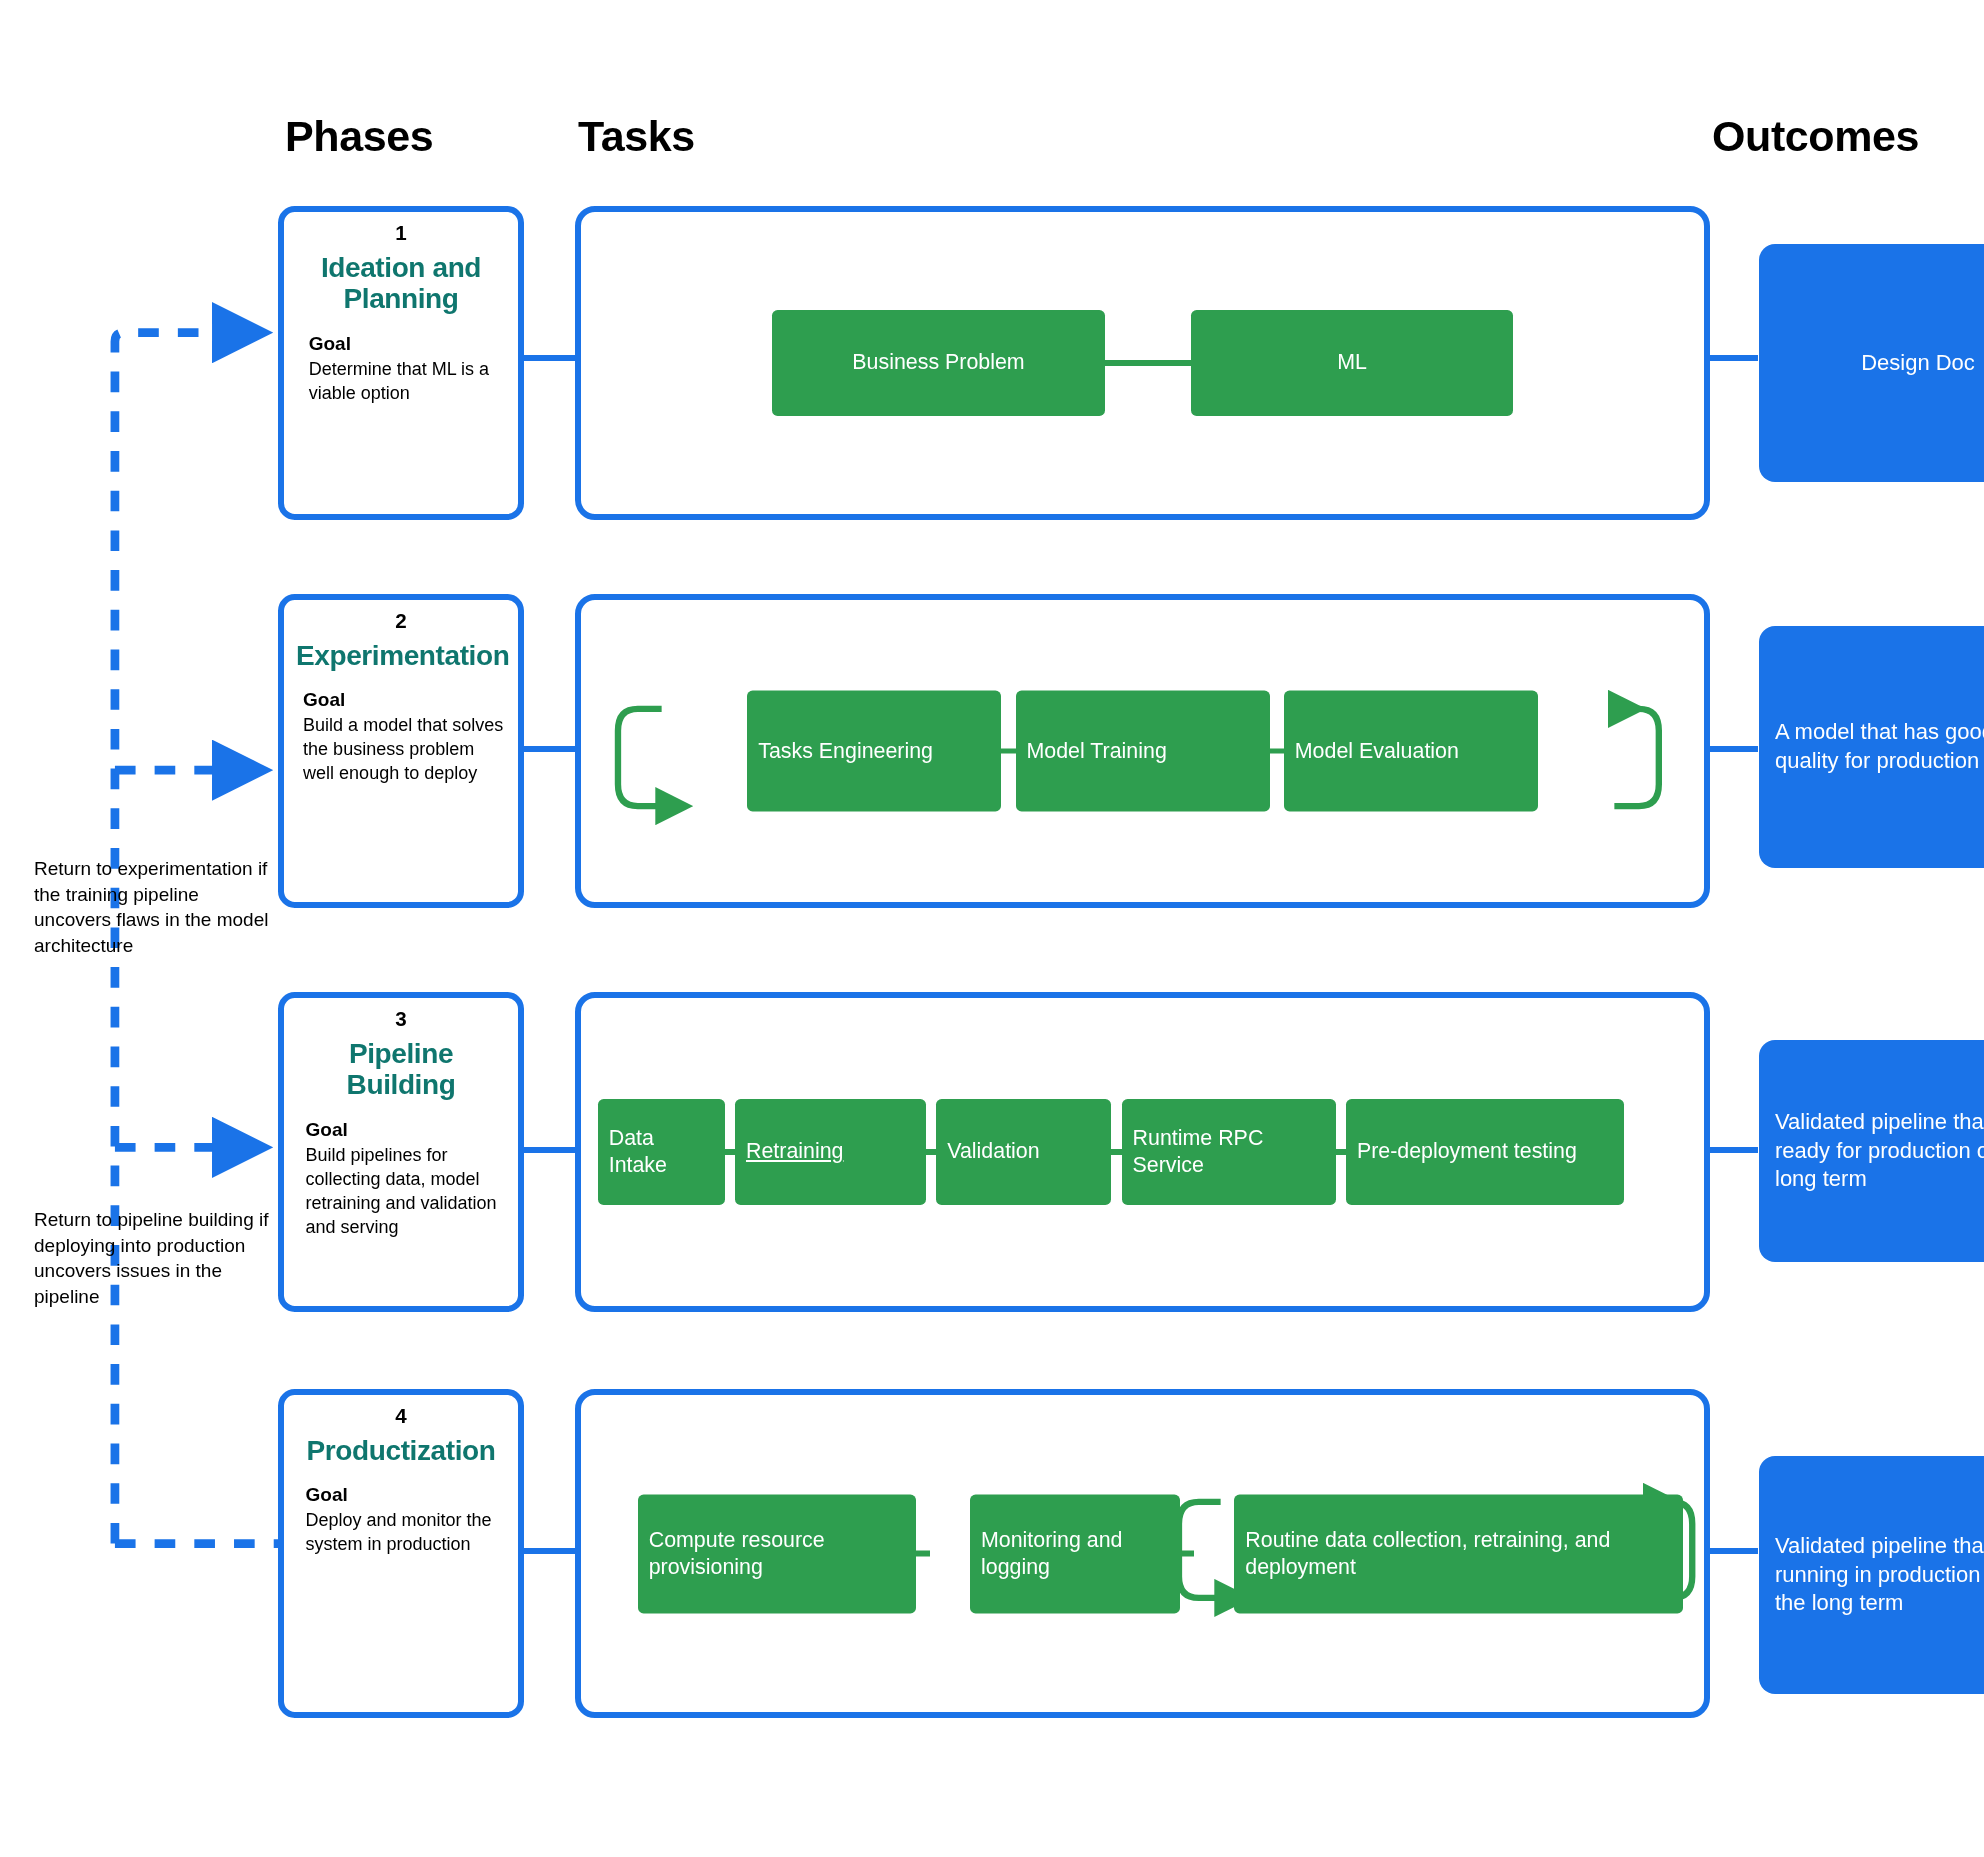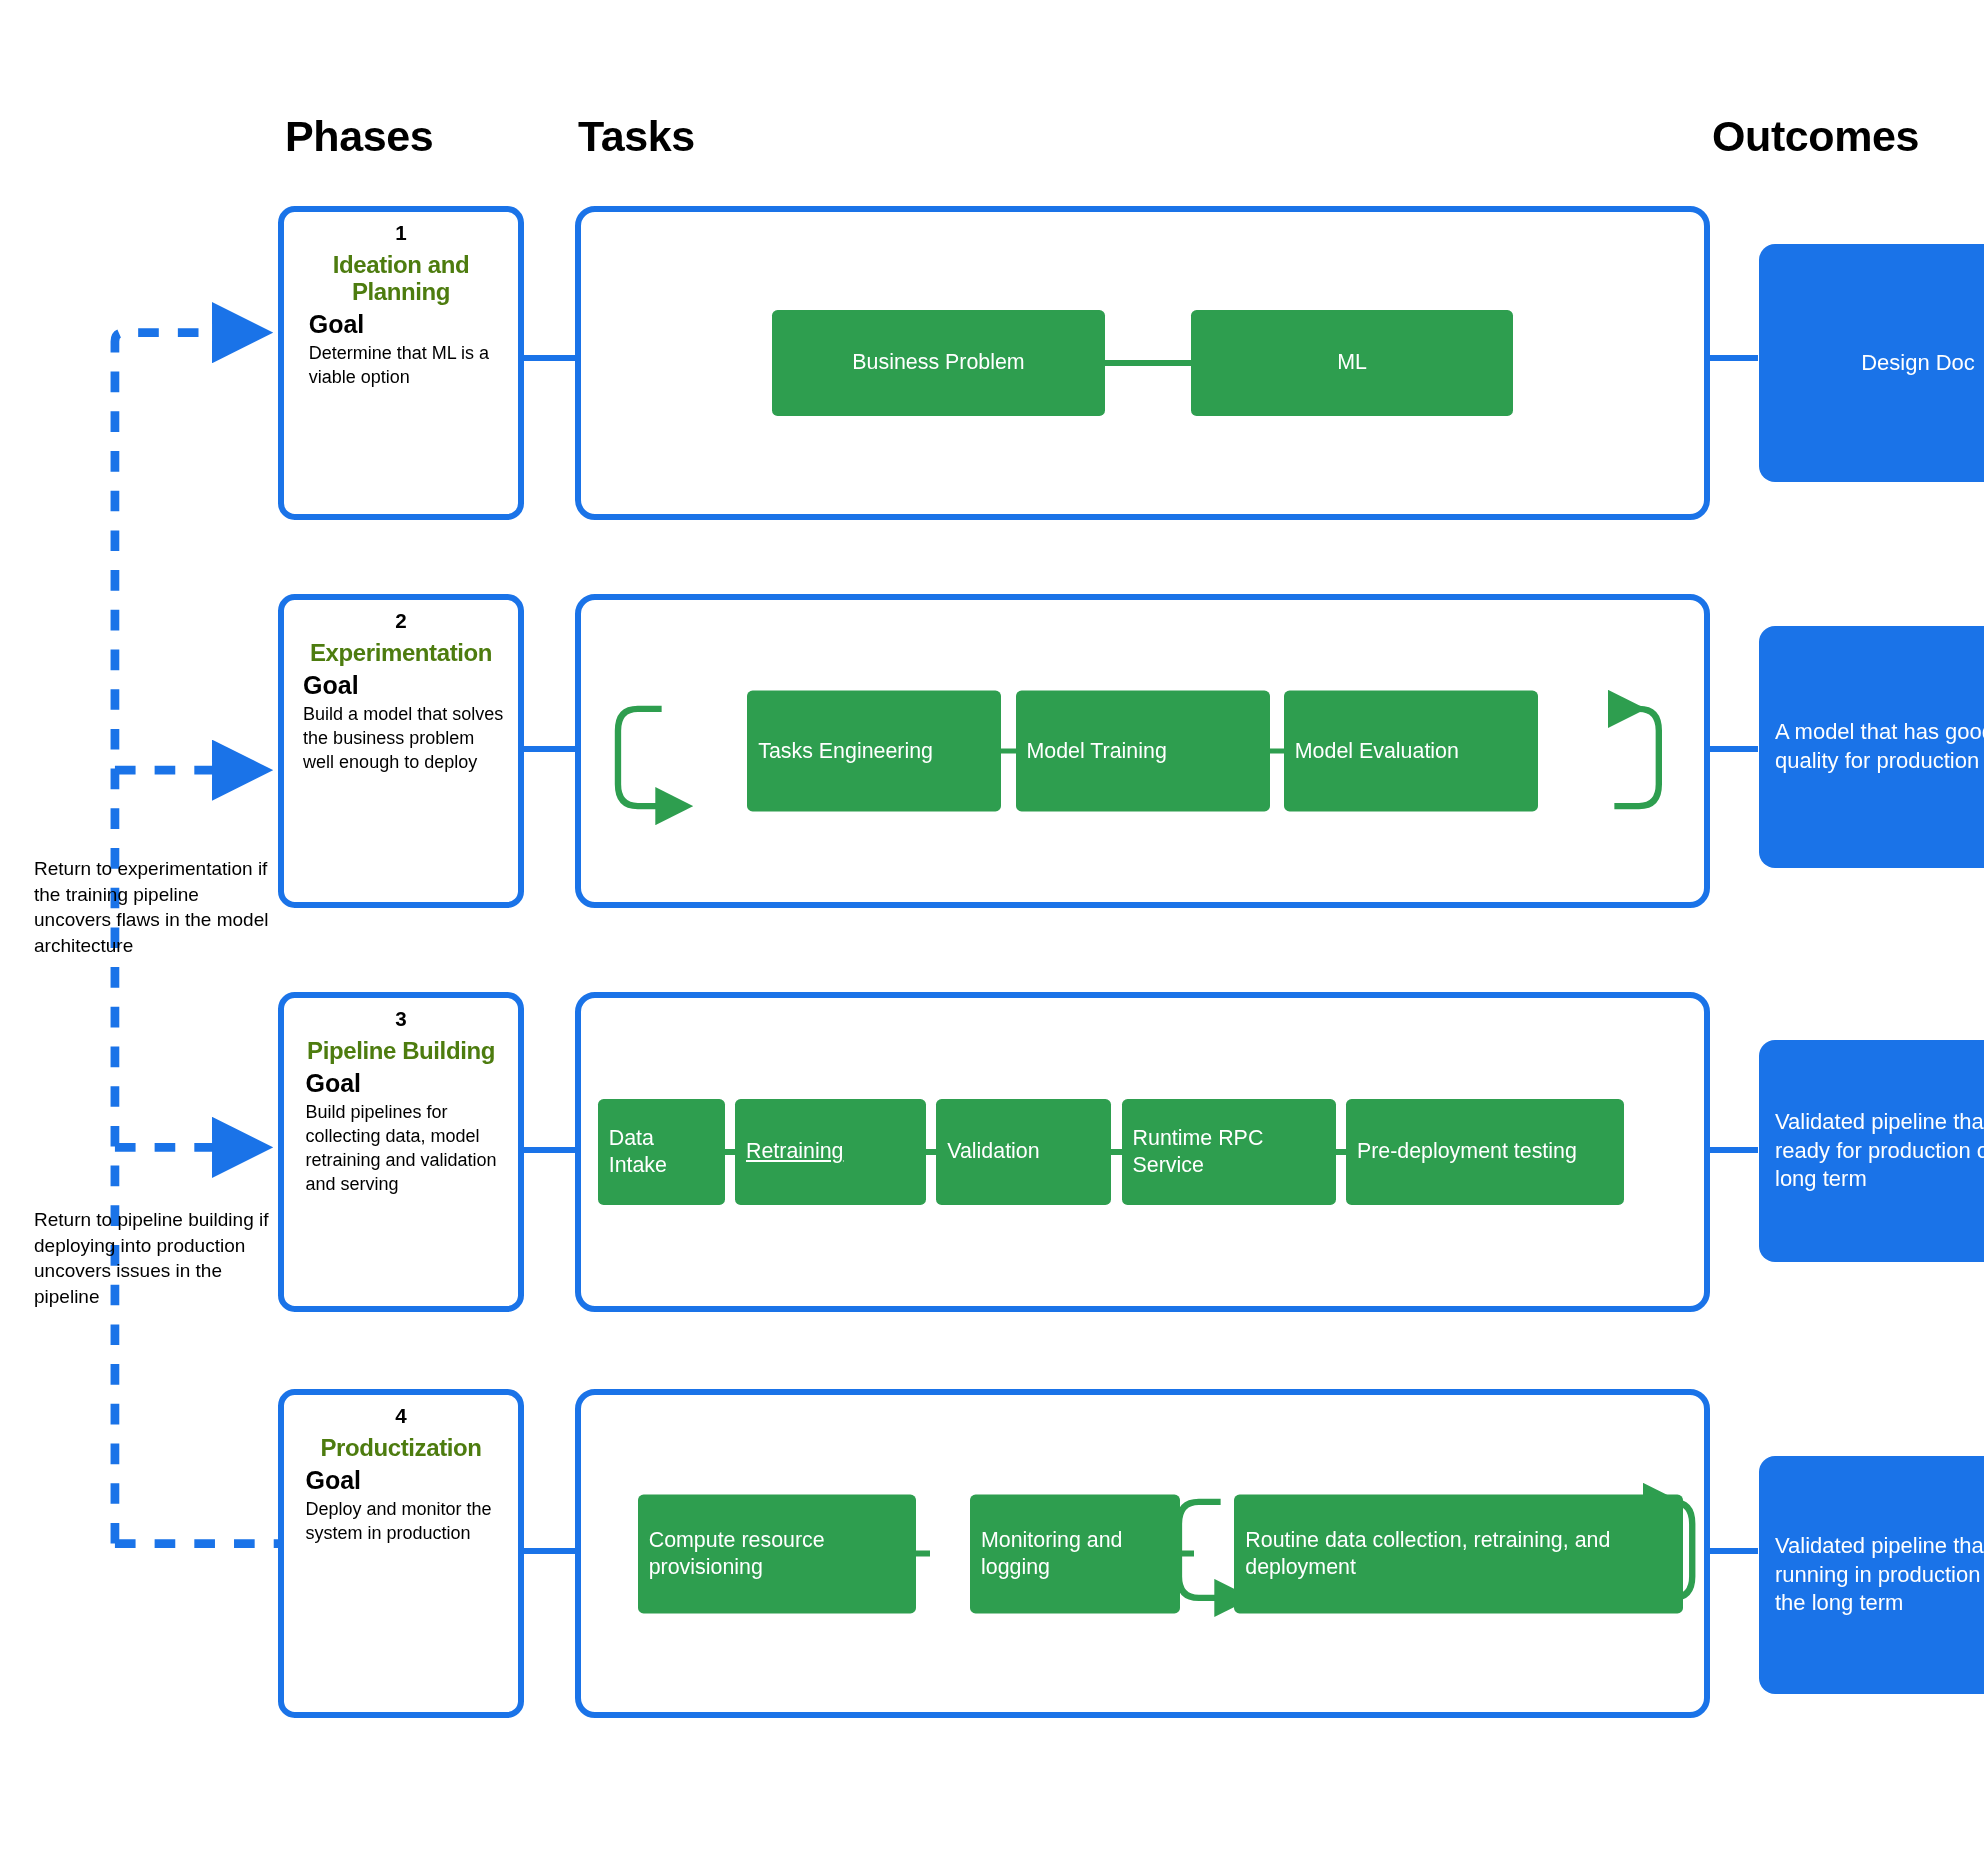--- a/index.html
+++ b/index.html
@@ -52,29 +52,29 @@
   .phase-num{
     text-align:center;
     font-size:20.6px;
     font-weight:700;
     color:#000;
     line-height:1.1;
     margin-bottom:7.1px;
   }
   .phase-title{
     text-align:center;
-    font-size:24px;
+    font-size:28px;
     font-weight:700;
-    color:#4d7c0f;
+    color:#0f766e;
     line-height:1.12;
     letter-spacing:-0.4px;
   }
   .phase-goal-label{
-    margin-top:4px;
-    font-size:25px;
+    margin-top:18px;
+    font-size:19px;
     font-weight:700;
     color:#000;
     line-height:1.15;
   }
   .phase-goal-text{
     margin-top:3.2px;
     font-size:18px;
     font-weight:400;
     color:#000;
     line-height:1.33;

